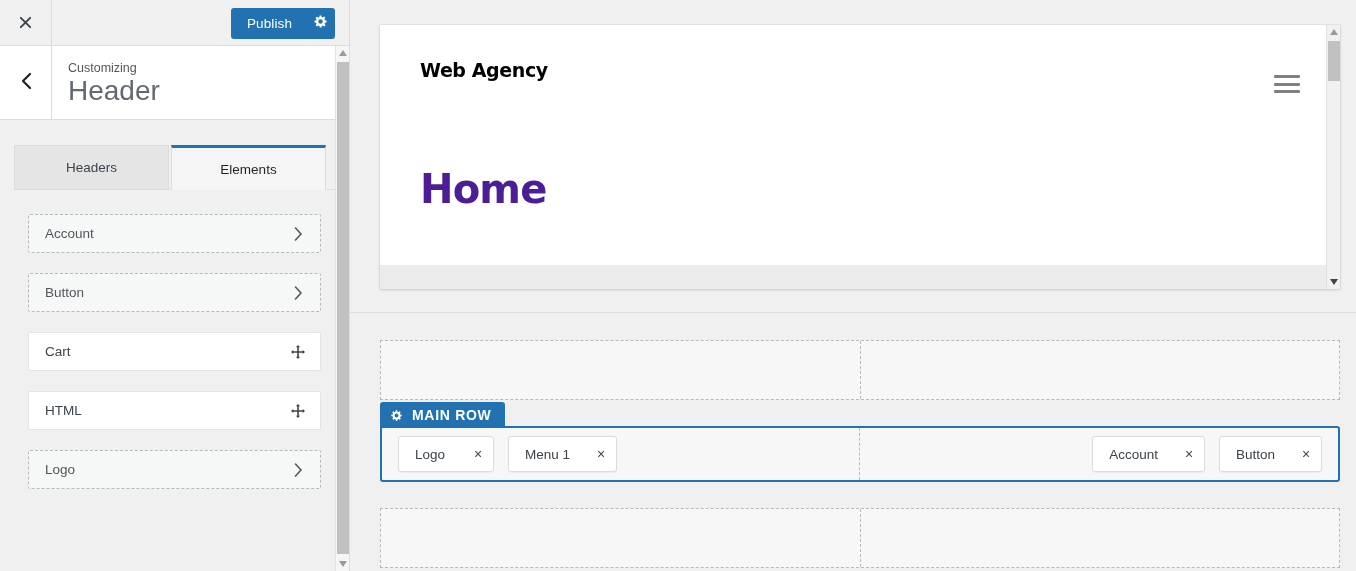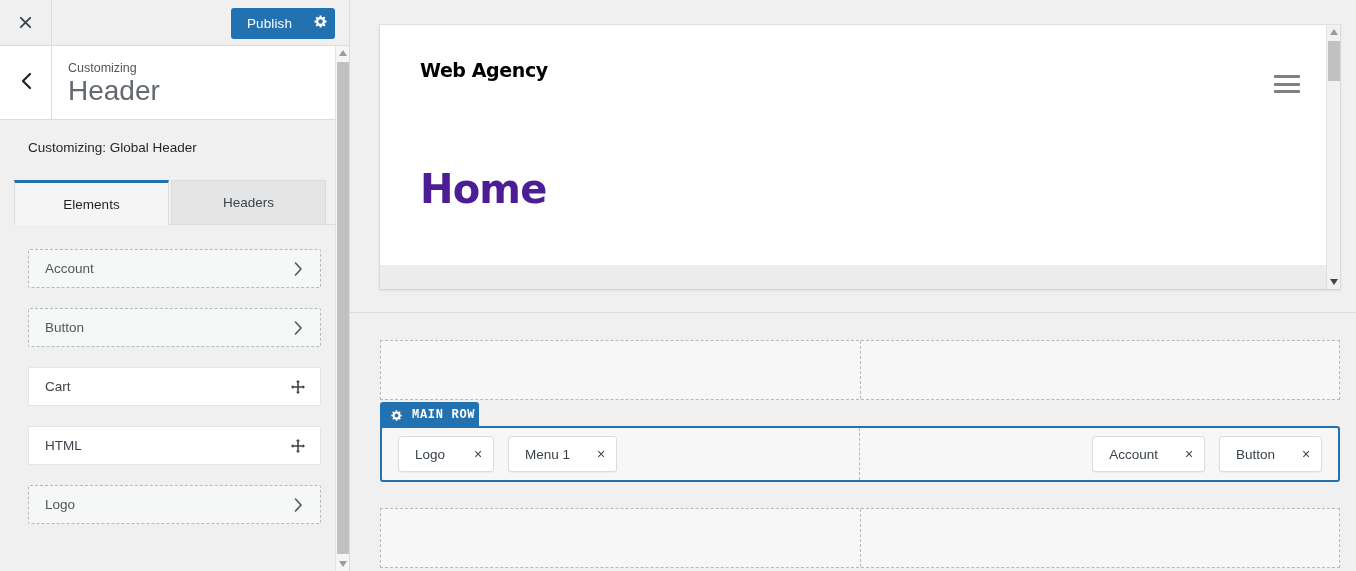--- a/index.html
+++ b/index.html
@@ -311,27 +311,26 @@
   }
   .hb-row.active .hb-col.left { width: 478px; }
 
   .hb-rowtab {
     position: absolute;
     left: -2px; top: -26px;
     height: 26px;
     background: #2271b1;
     color: #fff;
     display: flex; align-items: center;
-    padding: 0 4px 0 10px;
+    padding: 0 14px 0 10px;
     border-radius: 3px 3px 0 0;
-    font-size: 12px;
+    font-size: 14px;
     font-weight: bold;
     letter-spacing: .7px;
     cursor: pointer;
-    font-family: Liberation Mono, monospace;
   }
   .hb-rowtab-gear { margin-right: 9px; display: flex; align-items: center; }
 
   .hb-chip {
     height: 36px;
     background: #fff;
     border: 1px solid #dcdcde;
     border-radius: 3px;
     display: flex;
     align-items: center;
@@ -388,28 +387,27 @@
           </svg>
         </span>
       </div>
       <div class="cz-head-text">
         <div class="cz-head-sub">Customizing</div>
         <div class="cz-head-title">Header</div>
       </div>
     </div>
 
     <div class="cz-body">
-      <div class="cz-customizing-label">Customizing: Global Header</div>
 
       <div class="cz-tabs">
+        <div class="cz-tab">
+          <span>Headers</span>
+        </div>
         <div class="cz-tab active">
           <span>Elements</span>
-        </div>
-        <div class="cz-tab">
-          <span>Headers</span>
         </div>
       </div>
 
       <div class="cz-list">
 
         <div class="cz-item">
           <span class="cz-item-label">Account</span>
           <span class="cz-item-icon">
             <svg width="9" height="14" viewBox="0 0 9 14" aria-hidden="true">
                 <path d="M1.5 1 L7 7 L1.5 13" stroke="#50575e" stroke-width="1.6" fill="none" stroke-linecap="round" stroke-linejoin="round"></path>

